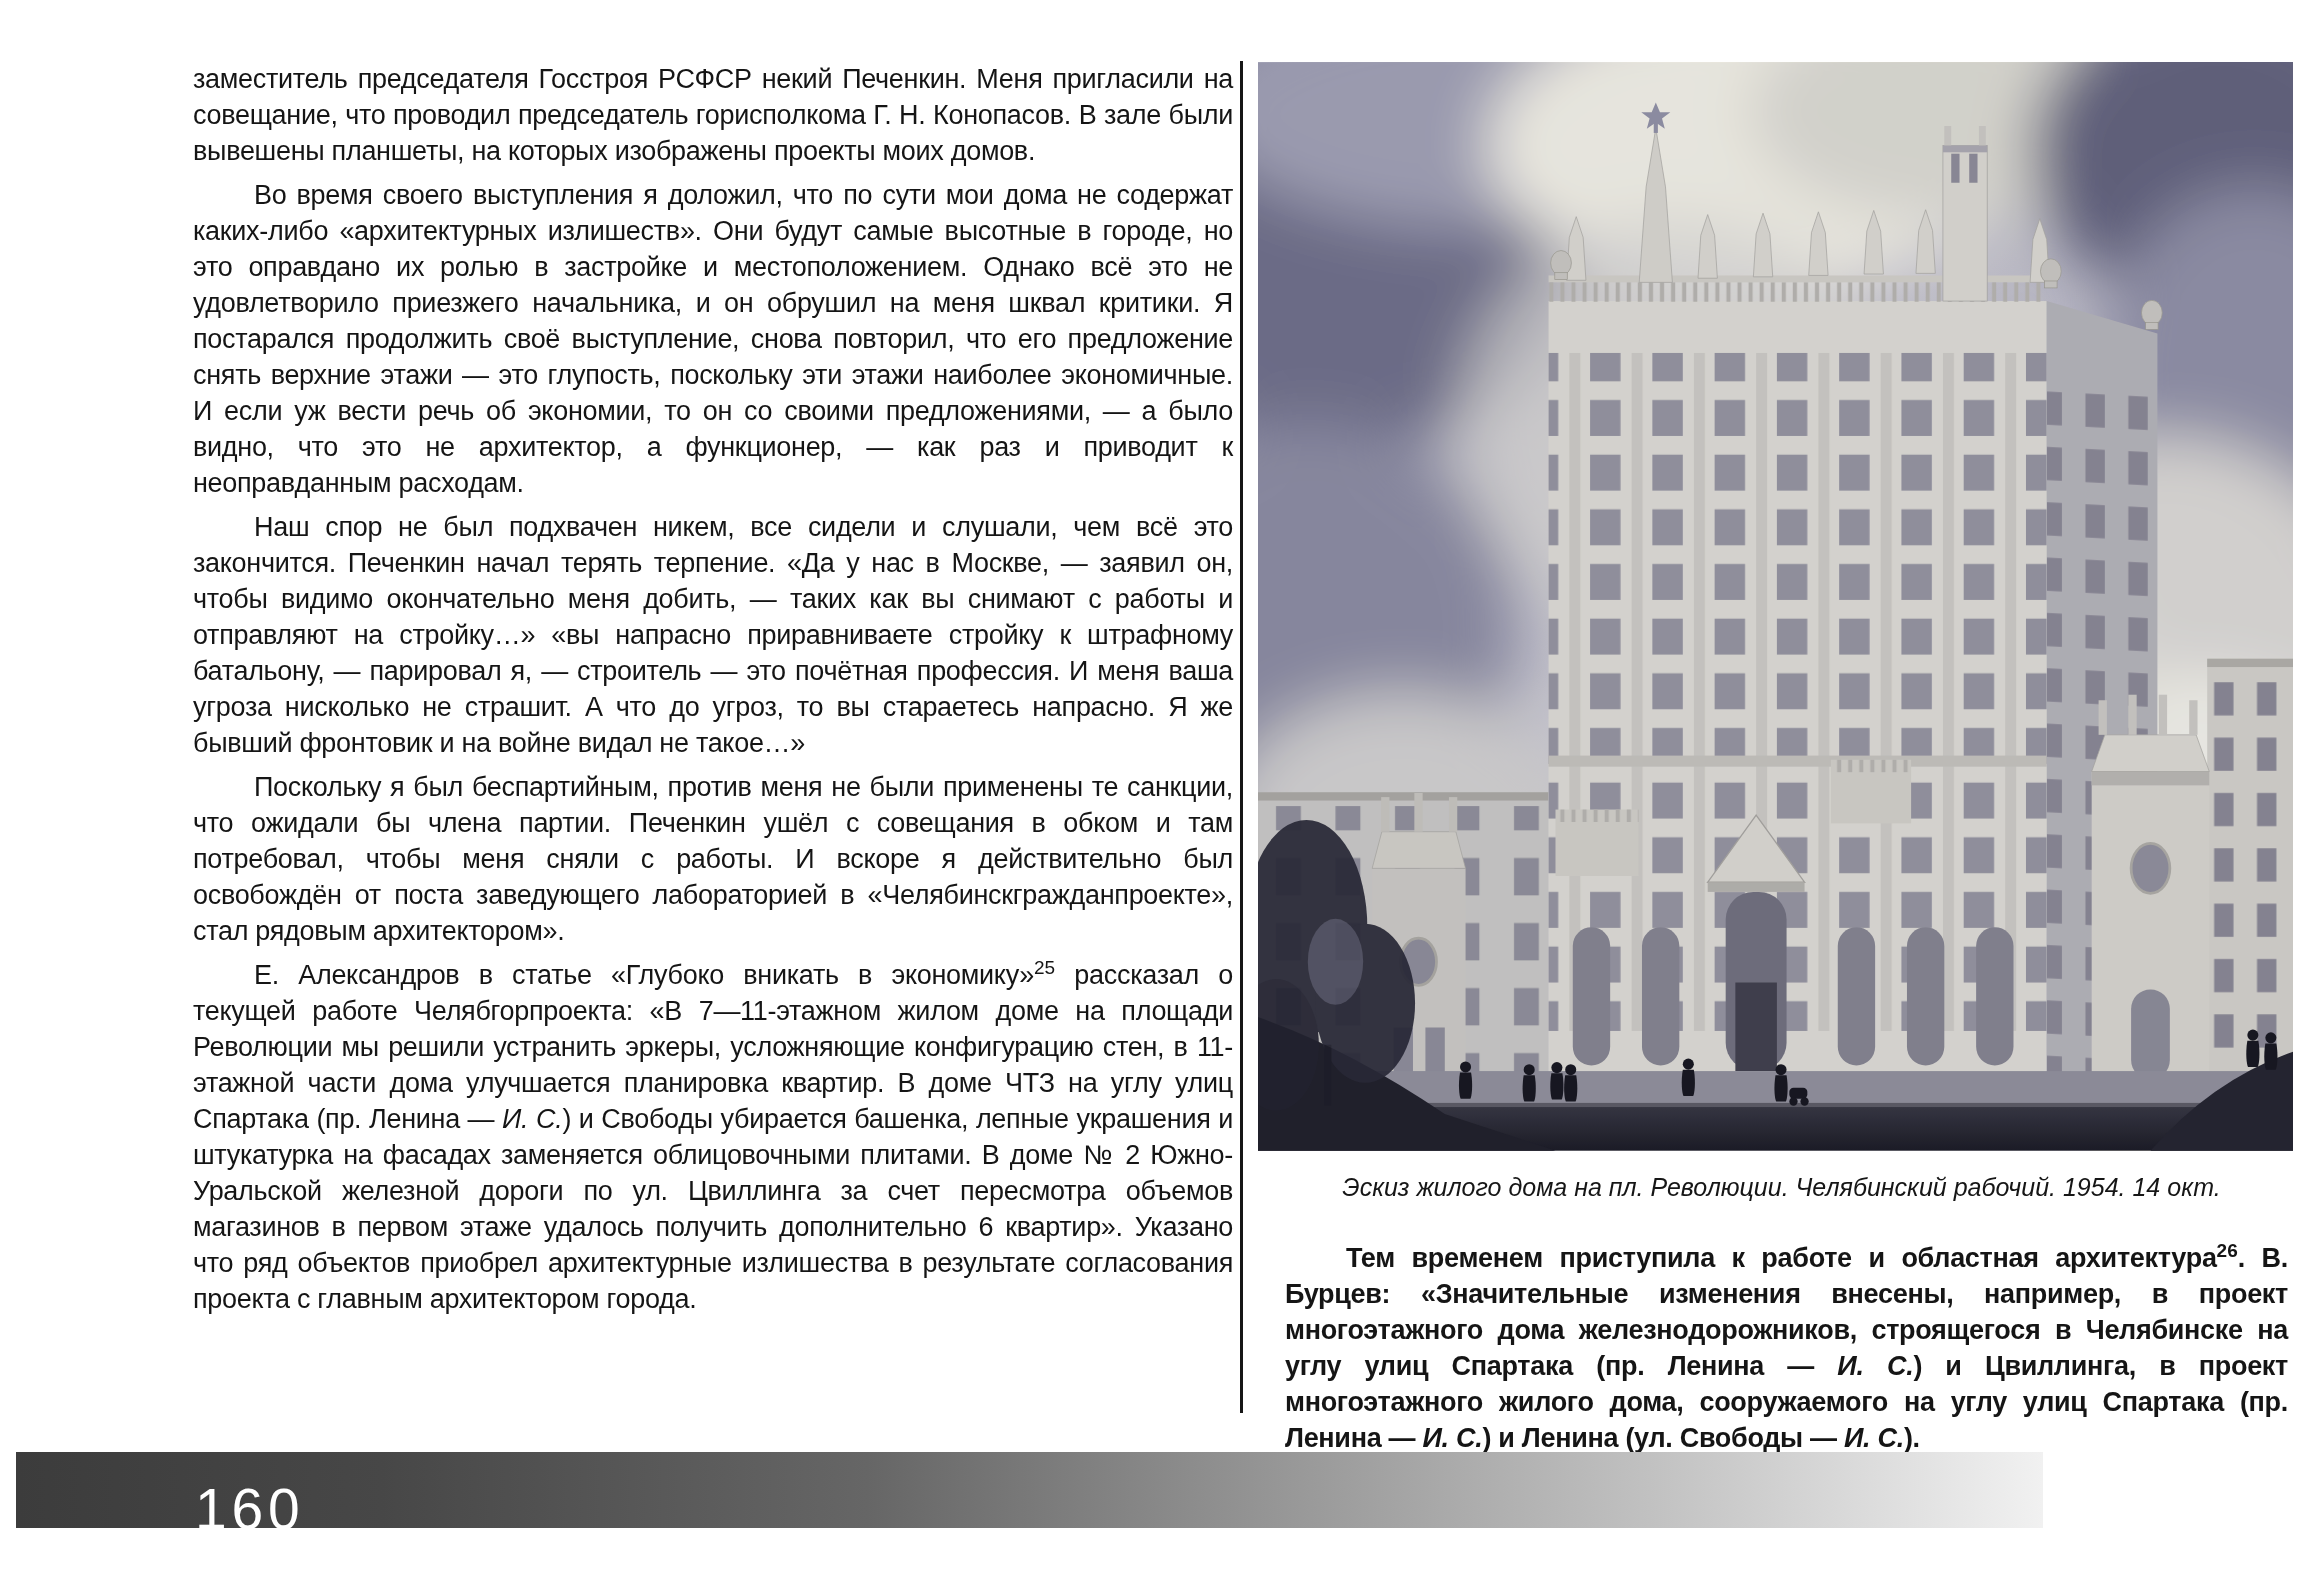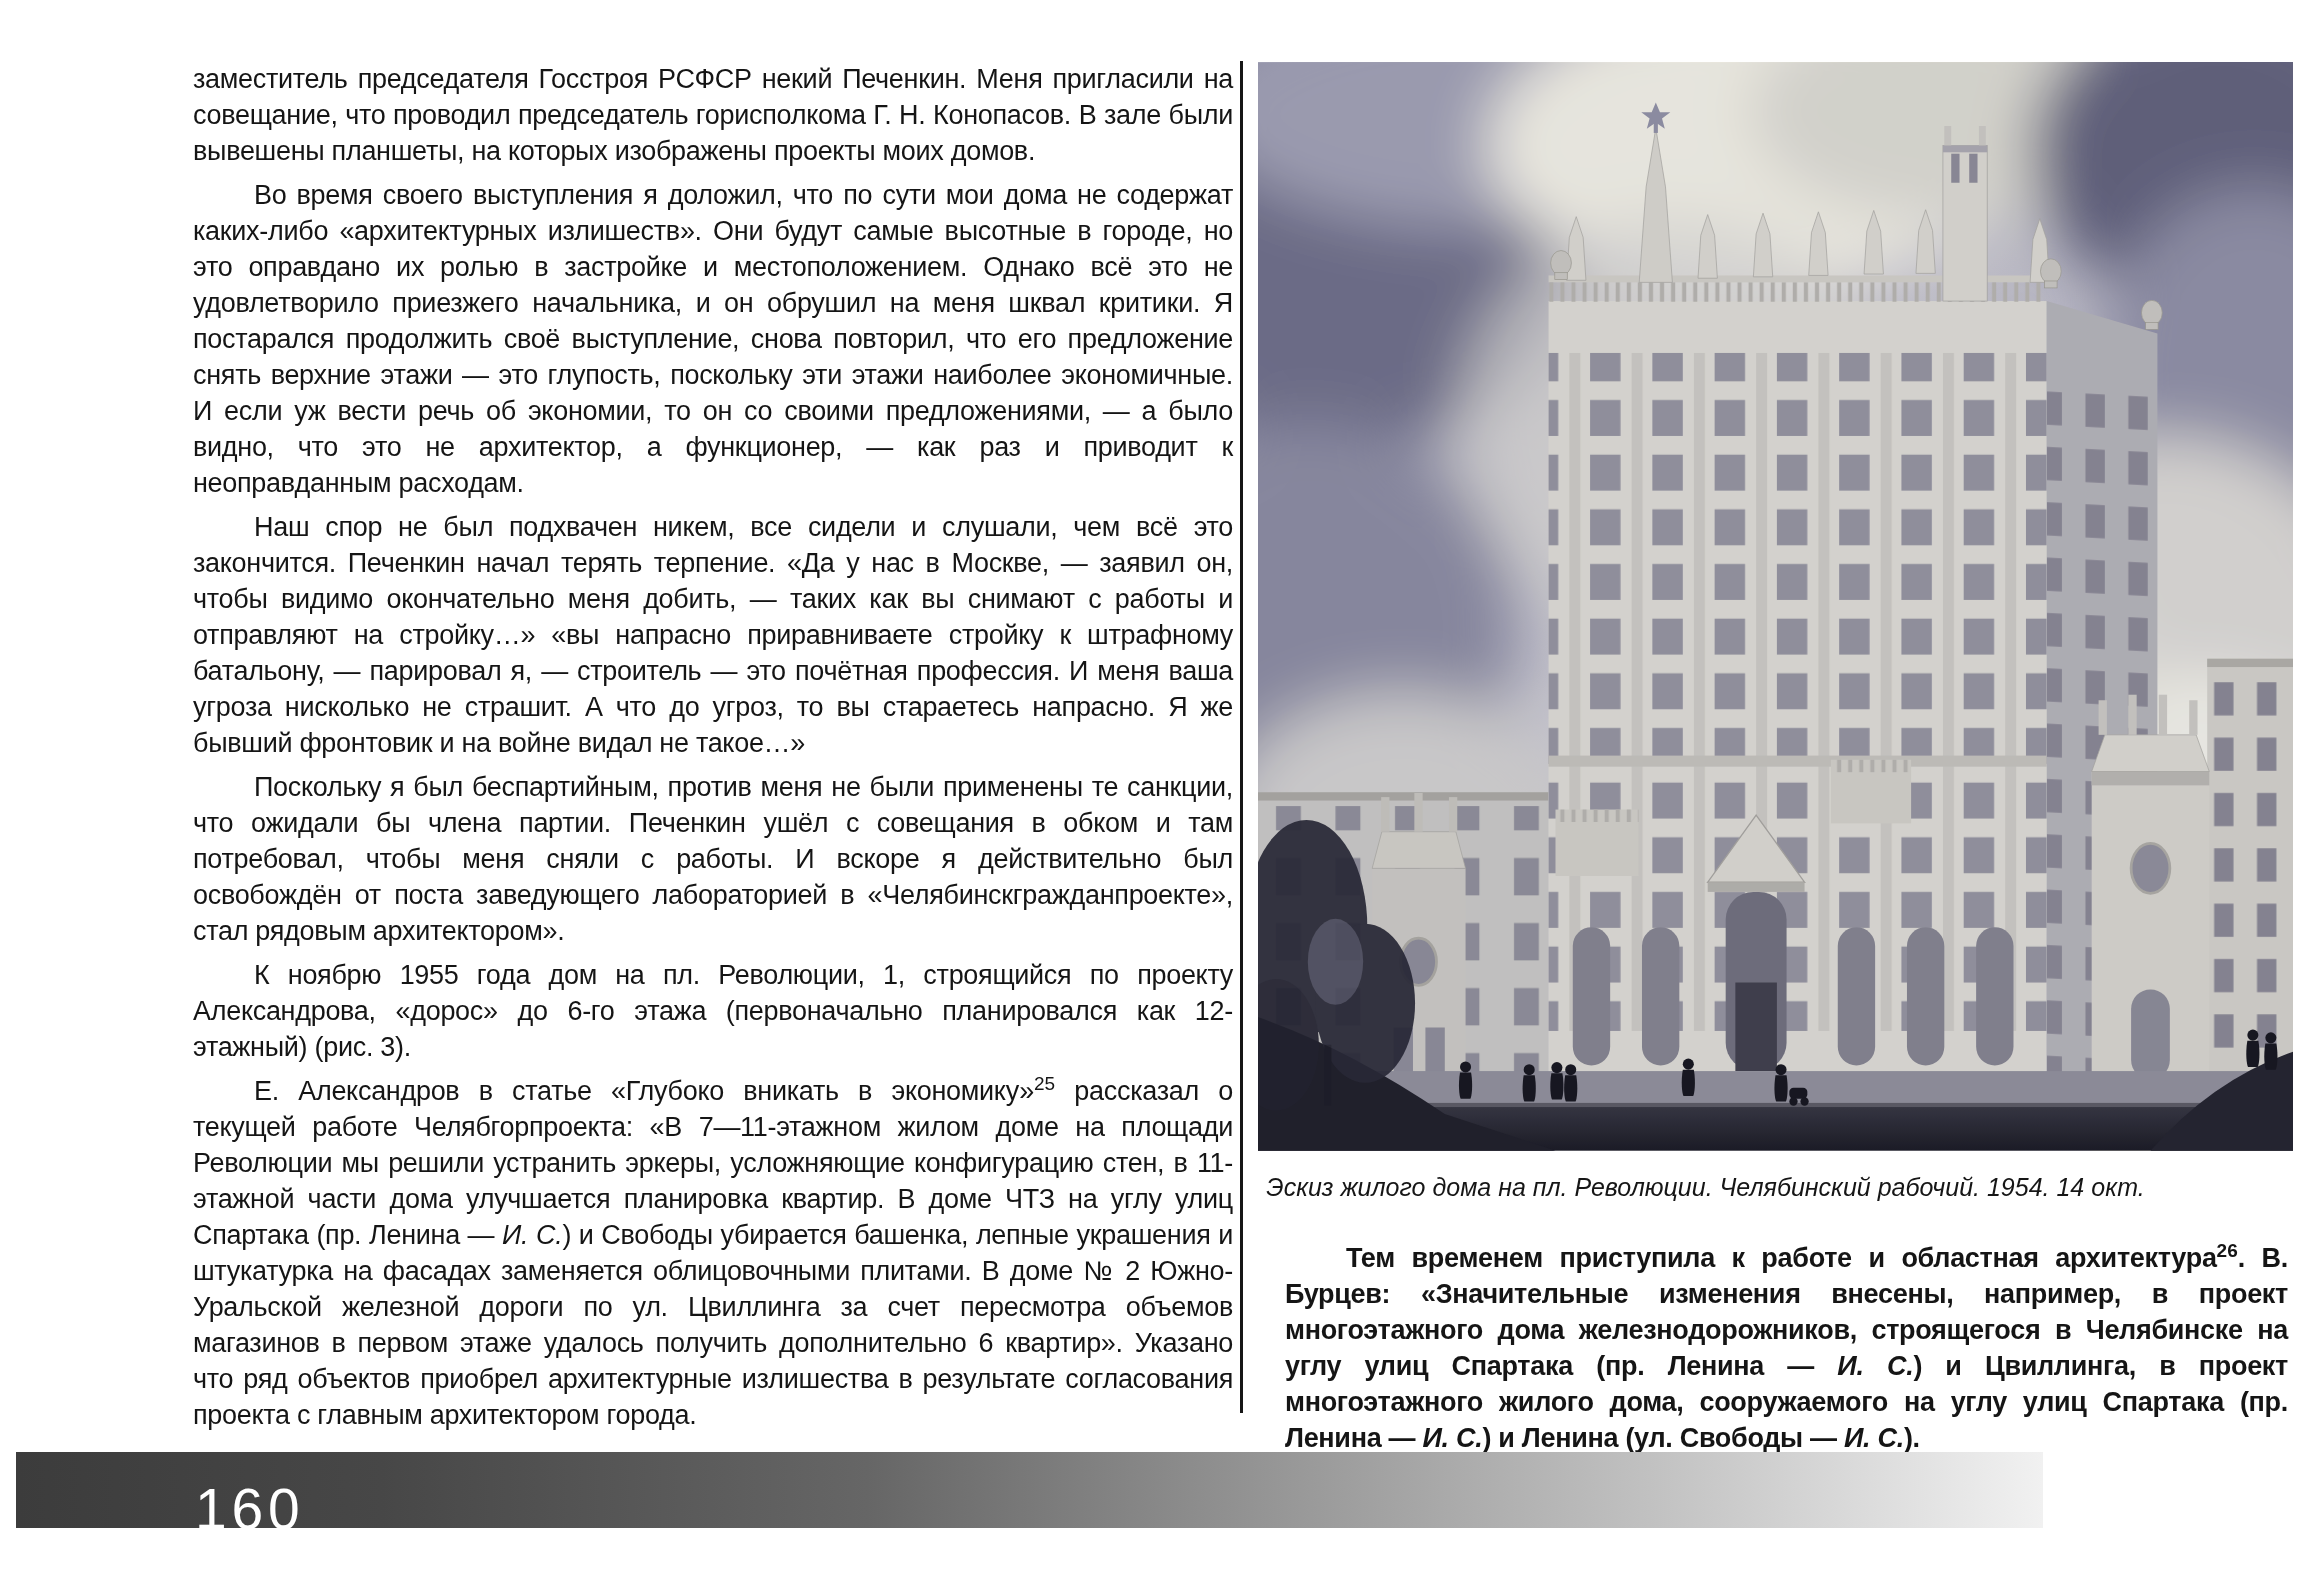--- a/index.html
+++ b/index.html
@@ -15,21 +15,21 @@
   .col sup { font-size:19px; line-height:0; vertical-align:super; letter-spacing:0; }
   .col i { font-style:italic; }
   .col-left  { position:absolute; left:185px; top:53px;  width:1056px; }
   .col-right { position:absolute; left:1277px; top:1232px; width:1019px;font-weight:bold; }
   
   .divider { position:absolute; left:1240px; top:61px; width:2.8px; height:1352px; background:#161616; }
   
   .photo { position:absolute; left:1258px; top:62px; width:1035px; height:1089px; margin:0; overflow:hidden; }
   .photo svg { display:block; }
   .caption {
-    position:absolute; left:1188px; top:1171px; width:1035px;
+    position:absolute; left:1264px; top:1171px; width:1035px;
     font-style:italic; font-size:25px; line-height:32px; text-align:center; color:#161616;
   }
   
   .footer-bar {
     position:absolute; left:16px; top:1452px; width:2027px; height:76px;
     background:linear-gradient(90deg,#3c3c3c 0%,#474747 18%,#666666 42%,#989898 63%,#c2c2c2 81%,#f1f1f1 100%);
     display:flex; align-items:center;
   }
   .page-number {
     margin-left:179px; color:#ffffff; font-size:57px; letter-spacing:4.8px; font-weight:400;margin-top:37px;
@@ -38,21 +38,20 @@
 </head>
 <body>
 
 <div class="page">
 
   <div class="col col-left">
     <p>заместитель председателя Госстроя РСФСР некий Печенкин. Меня пригласили на совещание, что проводил председатель горисполкома Г. Н. Конопасов. В зале были вывешены планшеты, на которых изображены проекты моих домов.</p>
     <p class="indent">Во время своего выступления я доложил, что по сути мои дома не содержат каких-либо «архитектурных излишеств». Они будут самые высотные в городе, но это оправдано их ролью в застройке и местоположением. Однако всё это не удовлетворило приезжего начальника, и он обрушил на меня шквал критики. Я постарался продолжить своё выступление, снова повторил, что его предложение снять верхние этажи — это глупость, поскольку эти этажи наиболее экономичные. И если уж вести речь об экономии, то он со своими предложениями, — а было видно, что это не архитектор, а функционер, — как раз и приводит к неоправданным расходам.</p>
     <p class="indent">Наш спор не был подхвачен никем, все сидели и слушали, чем всё это закончится. Печенкин начал терять терпение. «Да у нас в Москве, — заявил он, чтобы видимо окончательно меня добить, — таких как вы снимают с работы и отправляют на стройку…» «вы напрасно приравниваете стройку к штрафному батальону, — парировал я, — строитель — это почётная профессия. И меня ваша угроза нисколько не страшит. А что до угроз, то вы стараетесь напрасно. Я же бывший фронтовик и на войне видал не такое…»</p>
     <p class="indent">Поскольку я был беспартийным, против меня не были применены те санкции, что ожидали бы члена партии. Печенкин ушёл с совещания в обком и там потребовал, чтобы меня сняли с работы. И вскоре я действительно был освобождён от поста заведующего лабораторией в «Челябинскгражданпроекте», стал рядовым архитектором».</p>
-    <p class="indent">К ноябрю 1955 года дом на пл. Революции, 1, строящийся по проекту Александрова, «дорос» до 6-го этажа (первоначально планировался как 12-этажный) (рис. 3).</p>
     <p class="indent">Е. Александров в статье «Глубоко вникать в экономику»<sup>25</sup> рассказал о текущей работе Челябгорпроекта: «В 7—11-этажном жилом доме на площади Революции мы решили устранить эркеры, усложняющие конфигурацию стен, в 11-этажной части дома улучшается планировка квартир. В доме ЧТЗ на углу улиц Спартака (пр. Ленина — <i>И. С.</i>) и Свободы убирается башенка, лепные украшения и штукатурка на фасадах заменяется облицовочными плитами. В доме № 2 Южно-Уральской железной дороги по ул. Цвиллинга за счет пересмотра объемов магазинов в первом этаже удалось получить дополнительно 6 квартир». Указано что ряд объектов приобрел архитектурные излишества в результате согласования проекта с главным архитектором города.</p>
   </div>
 
   <div class="divider"></div>
 
   <figure class="photo">
     <svg width="1035" height="1089" viewBox="0 0 1496 1573" xmlns="http://www.w3.org/2000/svg">
       <defs>
         <linearGradient id="skyGrad" x1="0" y1="0" x2="1" y2="0.35">
           <stop offset="0" stop-color="#8b8ba2"></stop>

